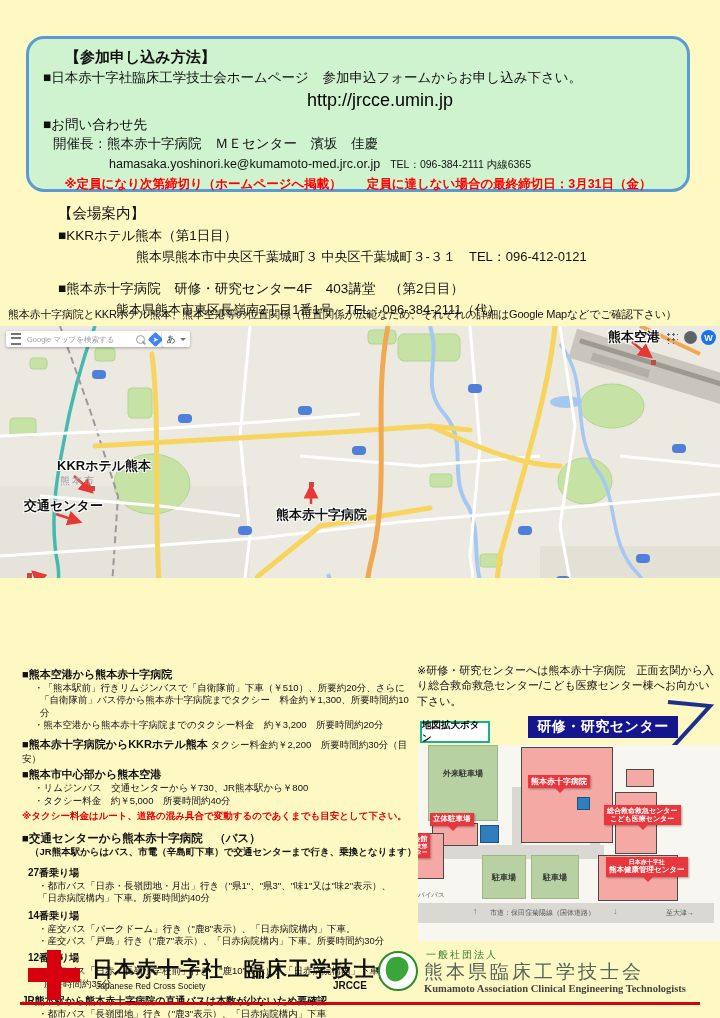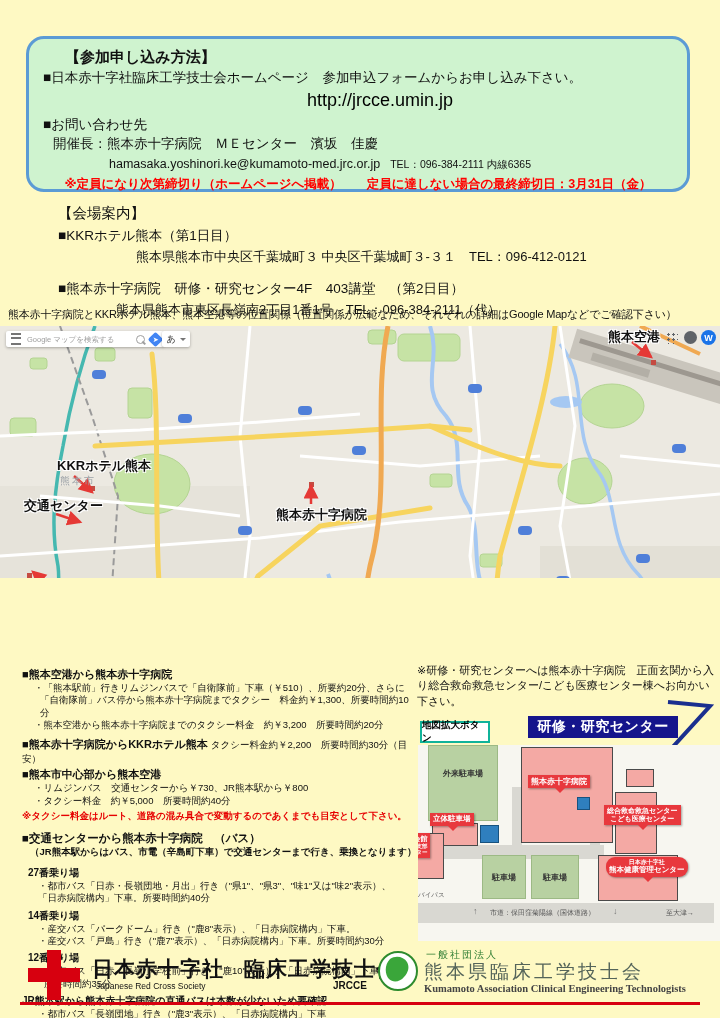--- a/index.html
+++ b/index.html
@@ -356,21 +356,21 @@
     <div class="fbldg" style="left:0;top:88px;width:26px;height:46px;border-left:0;"></div>
 
     <div class="fblue" style="left:159px;top:52px;width:13px;height:13px;"></div>
     <div class="fblue" style="left:62px;top:80px;width:19px;height:18px;"></div>
 
     <div class="flabel ptr-down" style="left:110px;top:30px;font-size:8px;">熊本赤十字病院</div>
     <div class="flabel ptr-down" style="left:186px;top:60px;font-size:7px;">
       <div>総合救命救急センター</div>
       <div>こども医療センター</div>
     </div>
-    <div class="flabel ptr-down" style="left:188px;top:112px;border-radius:9px;">
+    <div class="flabel ptr-down" style="left:188px;top:112px;">
       <div style="font-size:6px;">日本赤十字社</div>
       <div style="font-size:7.5px;">熊本健康管理センター</div>
     </div>
     <div class="flabel ptr-down" style="left:12px;top:68px;font-size:7.5px;">立体駐車場</div>
     <div class="flabel" style="left:-60px;top:88px;text-align:right;">
       <div style="font-size:7px;">熊本赤十字会館</div>
       <div style="font-size:5.5px;">日本赤十字社 熊本県支部</div>
       <div style="font-size:5.5px;">熊本県赤十字血液センター</div>
     </div>
 

